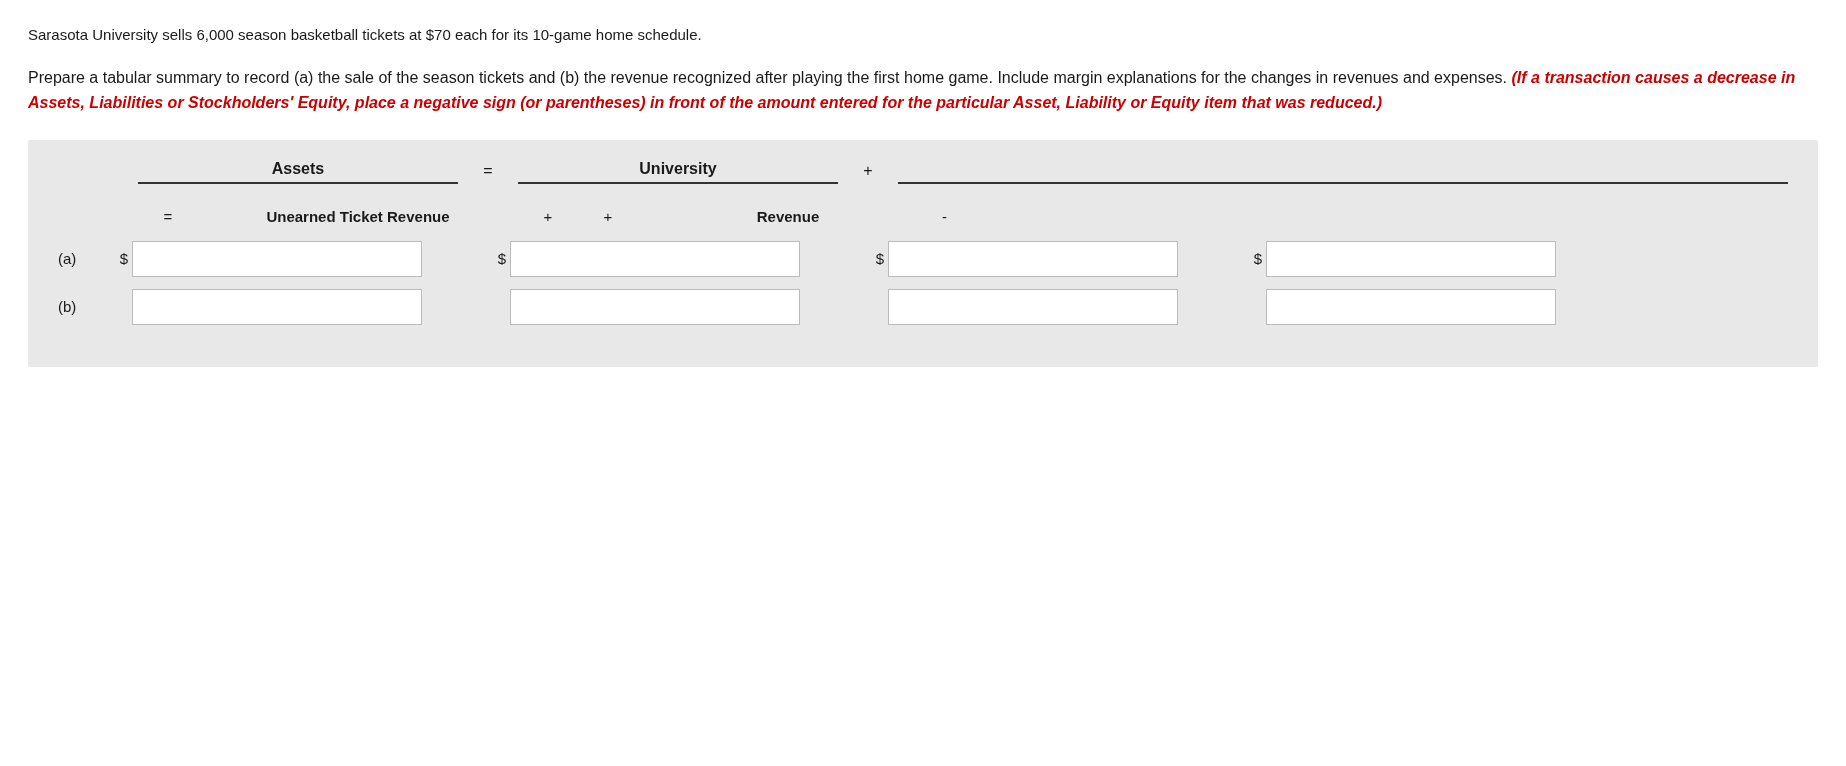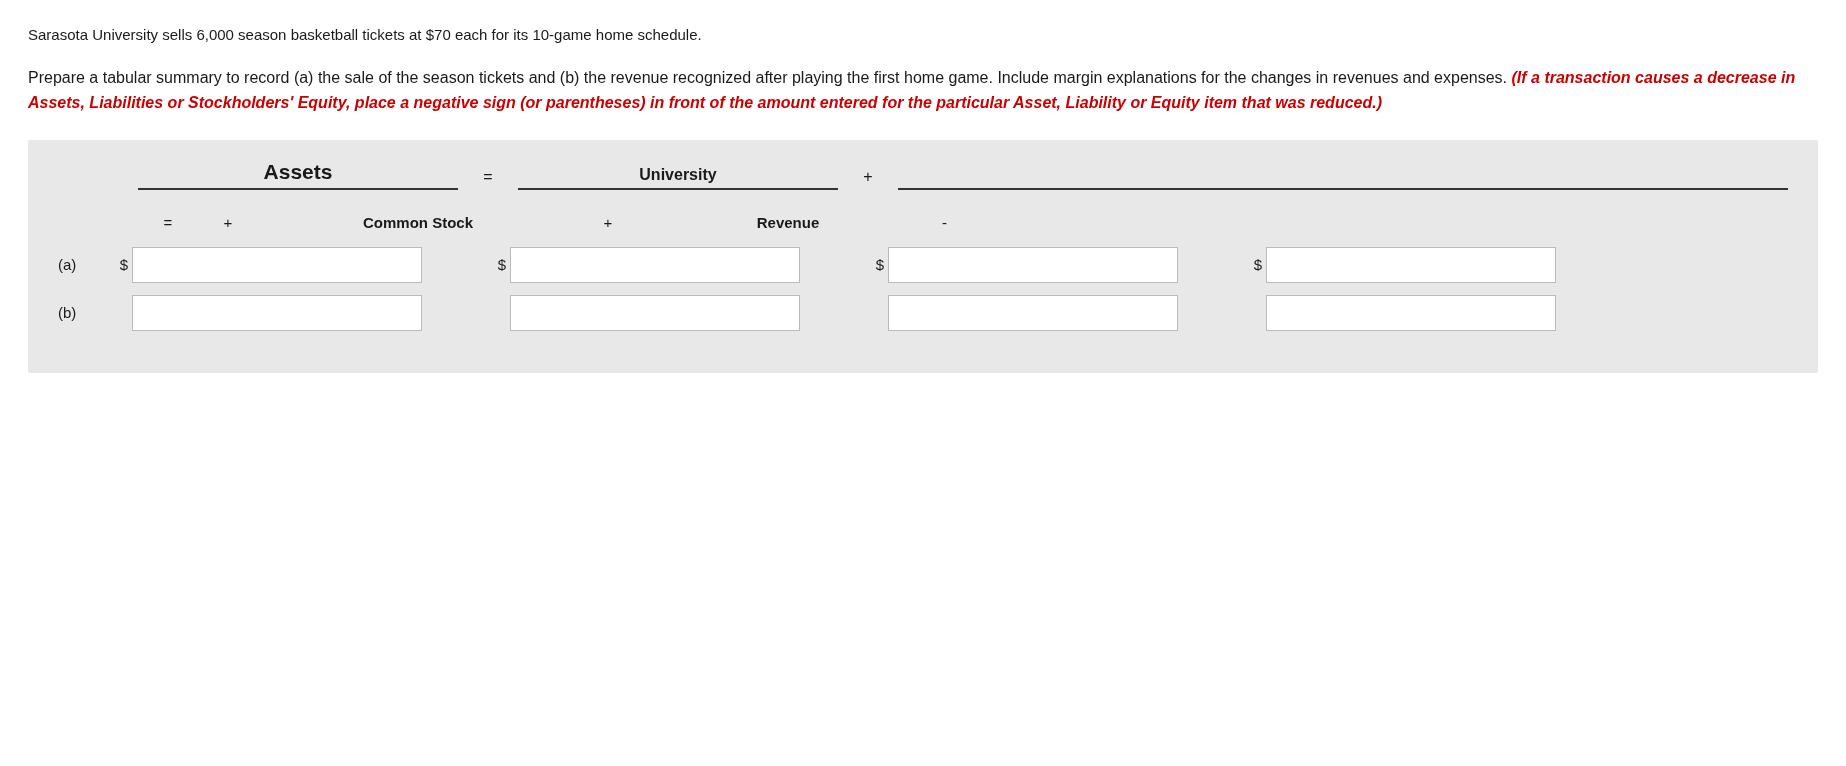--- a/index.html
+++ b/index.html
@@ -40,21 +40,21 @@
     .top-header {
       display: flex;
       align-items: flex-end;
       margin-bottom: 24px;
       padding-left: 80px;
     }
     .top-header .col-assets {
       width: 320px;
       text-align: center;
       font-weight: bold;
-      font-size: 21px;
+      font-size: 16px;
       border-bottom: 2px solid #333;
       padding-bottom: 4px;
     }
     .top-header .eq-sign {
       width: 60px;
       text-align: center;
       font-size: 16px;
       font-weight: normal;
       padding-bottom: 4px;
     }
@@ -197,22 +197,22 @@
   <div class="top-header">
     <div class="col-assets">Assets</div>
     <div class="eq-sign">=</div>
     <div class="col-liabilities">University</div>
     <div class="plus-sign">+</div>
     <div class="col-equity"></div>
   </div>
 
   <div class="sub-header">
     <div class="eq-sign">=</div>
+    <div class="col-unearned">Unearned Ticket Revenue</div>
     <div class="plus-sign">+</div>
-    <div class="col-common">Common Stock</div>
     <div class="plus-sign2">+</div>
     <div class="col-revenue">Revenue</div>
     <div class="minus-sign">-</div>
   </div>
 
   <div class="data-row">
     <div class="row-label">(a)</div>
     <div class="dollar-sign">$</div>
     <div class="input-cell">
       <input type="text" style="">

